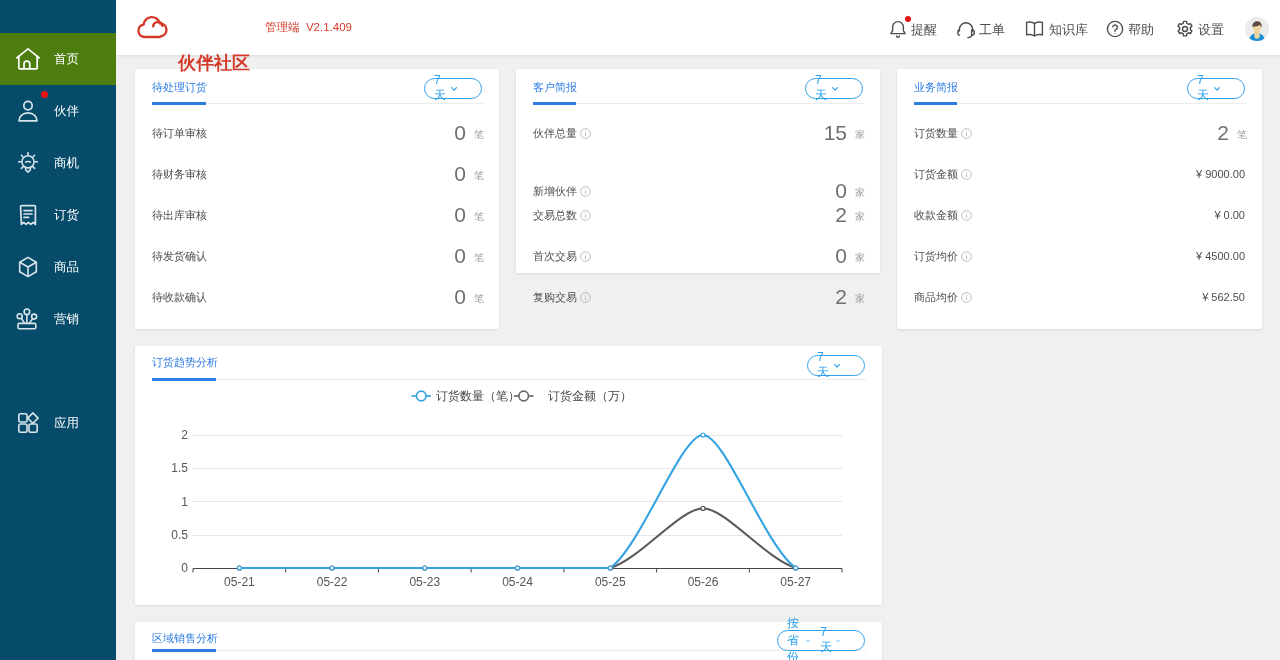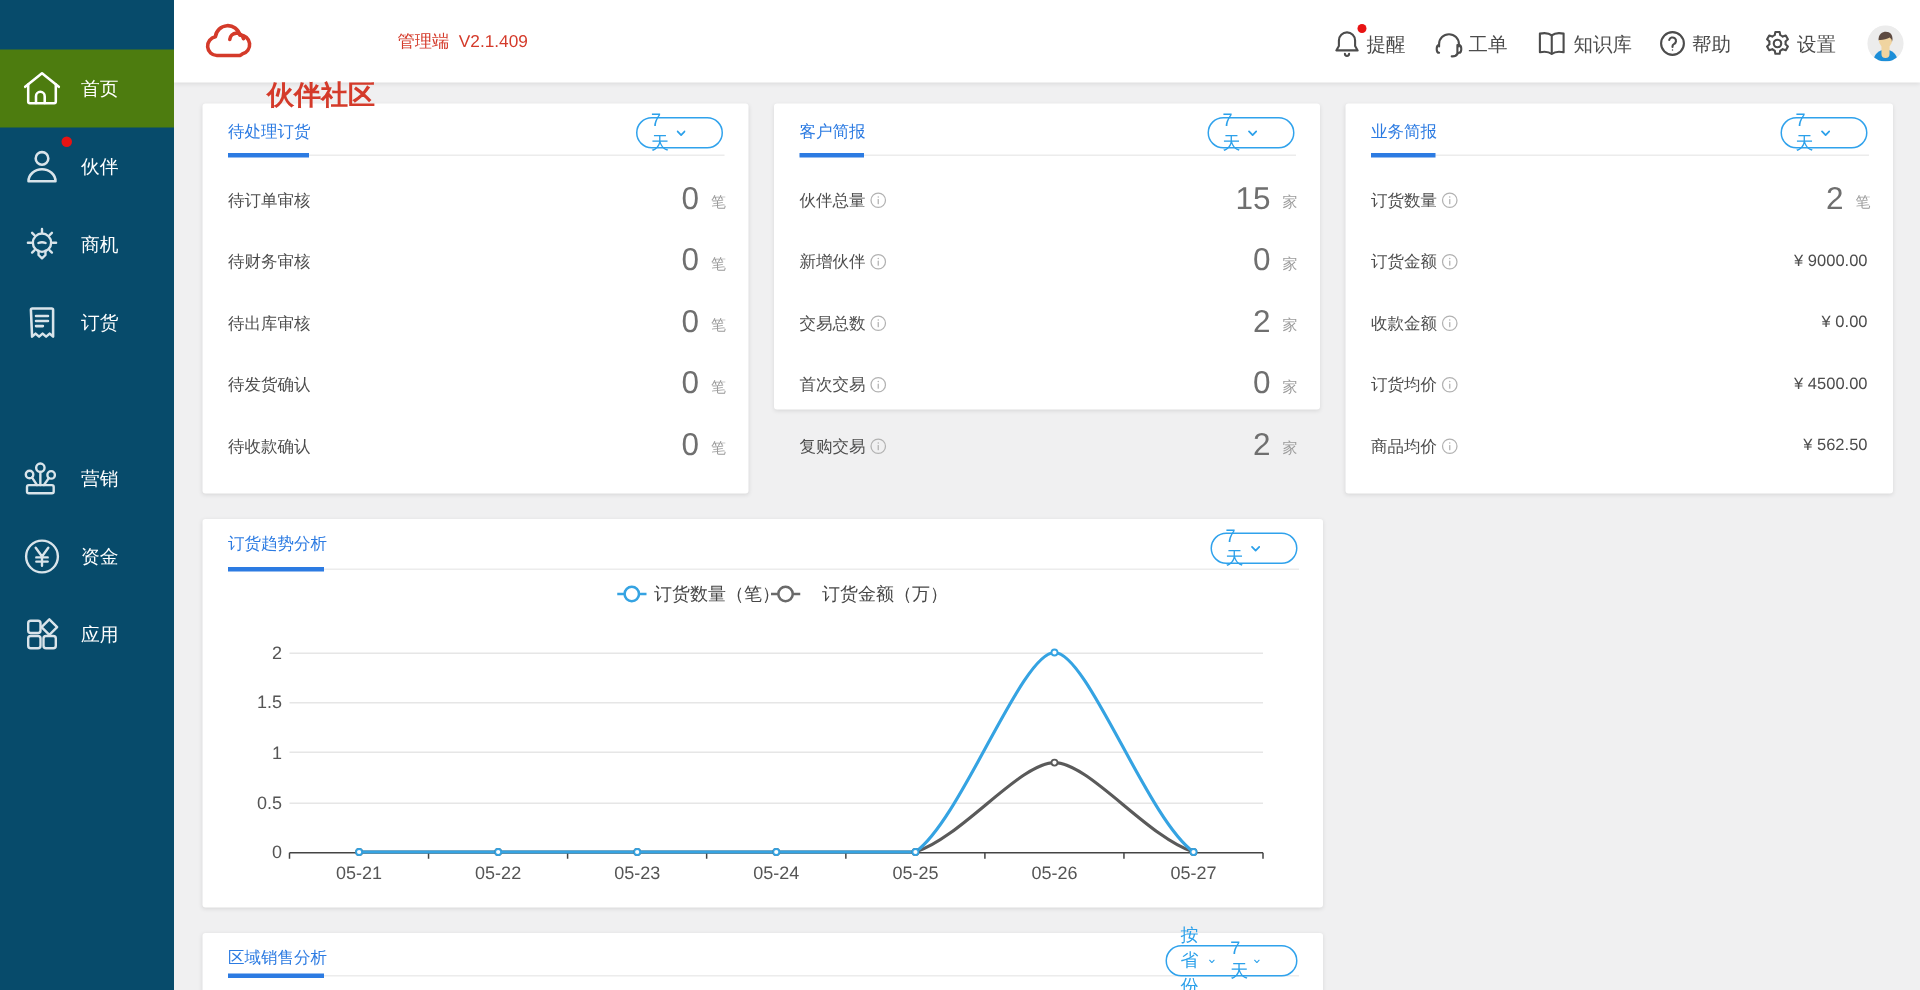--- a/index.html
+++ b/index.html
@@ -67,39 +67,39 @@
     </svg>
     <span class="mtxt">商机</span>
   </div>
   <div class="mitem" style="top:189px;">
     <svg width="26" height="26" viewBox="0 0 26 26" fill="none" stroke="#d9e4ea" stroke-width="1.7" stroke-linecap="round" stroke-linejoin="round">
       <path d="M5.6 4.6 a1 1 0 0 1 1-1 H19.4 a1 1 0 0 1 1 1 V22.4 l-2.3-2 -2.35 2 -2.35-2 -2.35 2 -2.35-2 -2.3 2 Z"></path>
       <path d="M9 8.6 h8 M9 12 h8 M9 15.4 h4.6"></path>
     </svg>
     <span class="mtxt">订货</span>
   </div>
+  <div class="mitem" style="top:241px;">
+    <svg width="26" height="26" viewBox="0 0 26 26" fill="none" stroke="#d9e4ea" stroke-width="1.6" stroke-linejoin="round">
+      <path d="M13 3.4 L21.3 8.2 V17.8 L13 22.6 L4.7 17.8 V8.2 Z"></path>
+      <path d="M4.7 8.2 L13 13 L21.3 8.2 M13 13 V22.6"></path>
+    </svg>
+    <span class="mtxt">商品</span>
+  </div>
   <div class="mitem" style="top:293px;">
     <svg width="26" height="26" viewBox="0 0 26 26" fill="none" stroke="#d9e4ea" stroke-width="1.6" stroke-linecap="round" stroke-linejoin="round">
       <rect x="3" y="17.4" width="17.8" height="5.4" rx="1.2"></rect>
       <circle cx="11.9" cy="5.8" r="2.8"></circle>
       <path d="M11.9 8.6 V17.4"></path>
       <circle cx="4.7" cy="10.3" r="2.5"></circle>
       <path d="M6.3 12.3 L9.7 17.4"></path>
       <circle cx="19.1" cy="10.6" r="2.5"></circle>
       <path d="M17.6 12.7 L14.2 17.4"></path>
     </svg>
     <span class="mtxt">营销</span>
   </div>
-  <div class="mitem" style="top:345px;">
-    <svg width="26" height="26" viewBox="0 0 26 26" fill="none" stroke="#d9e4ea" stroke-width="1.6" stroke-linecap="round">
-      <circle cx="13" cy="13" r="10.6"></circle>
-      <path d="M8.8 7.2 L13 13 L17.2 7.2 M13 13 V19.2 M9.2 13.6 H16.8 M9.2 16.4 H16.8"></path>
-    </svg>
-    <span class="mtxt">资金</span>
-  </div>
   <div class="mitem" style="top:397px;">
     <svg width="26" height="26" viewBox="0 0 26 26" fill="none" stroke="#d9e4ea" stroke-width="1.6" stroke-linejoin="round">
       <rect x="3.8" y="3.8" width="8.2" height="8.2" rx="1.7"></rect>
       <rect x="3.8" y="14" width="8.2" height="8.2" rx="1.7"></rect>
       <rect x="14" y="14" width="8.2" height="8.2" rx="1.7"></rect>
       <path d="M17.9 2.9 L23.1 8.1 L17.9 13.3 L12.7 8.1 Z"></path>
     </svg>
     <span class="mtxt">应用</span>
   </div>
 </div>
@@ -209,21 +209,21 @@
   </div>
   <div class="row" style="top:42px;">
       <span class="rlabel">伙伴总量<svg width="11" height="11" viewBox="0 0 13 13" fill="none" stroke="#b2b2b2" stroke-width="1">
           <circle cx="6.5" cy="6.5" r="5.7"></circle>
           <path d="M6.5 6 v3.2" stroke-linecap="round"></path>
           <circle cx="6.5" cy="3.9" r="0.6" fill="#b2b2b2" stroke="none"></circle>
         </svg></span>
       <span class="rval">15</span>
       <span class="runit">家</span>
     </div>
-  <div class="row" style="top:83px;text-decoration:underline;">
+  <div class="row" style="top:100px;text-decoration:underline;">
       <span class="rlabel">新增伙伴<svg width="11" height="11" viewBox="0 0 13 13" fill="none" stroke="#b2b2b2" stroke-width="1">
           <circle cx="6.5" cy="6.5" r="5.7"></circle>
           <path d="M6.5 6 v3.2" stroke-linecap="round"></path>
           <circle cx="6.5" cy="3.9" r="0.6" fill="#b2b2b2" stroke="none"></circle>
         </svg></span>
       <span class="rval">0</span>
       <span class="runit">家</span>
     </div>
   <div class="row" style="top:124px;">
       <span class="rlabel">交易总数<svg width="11" height="11" viewBox="0 0 13 13" fill="none" stroke="#b2b2b2" stroke-width="1">

